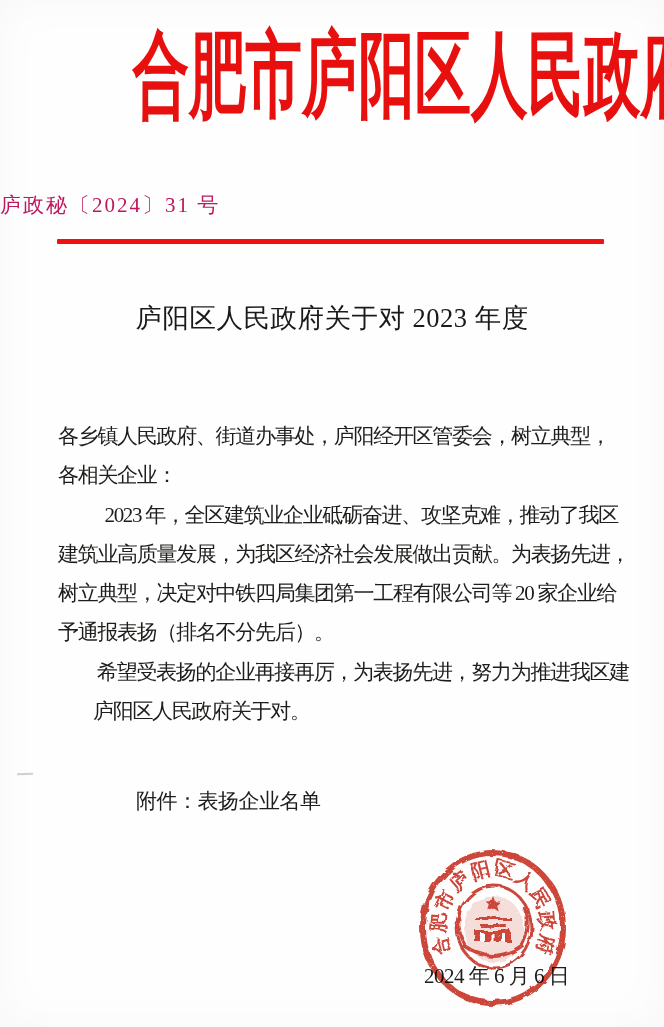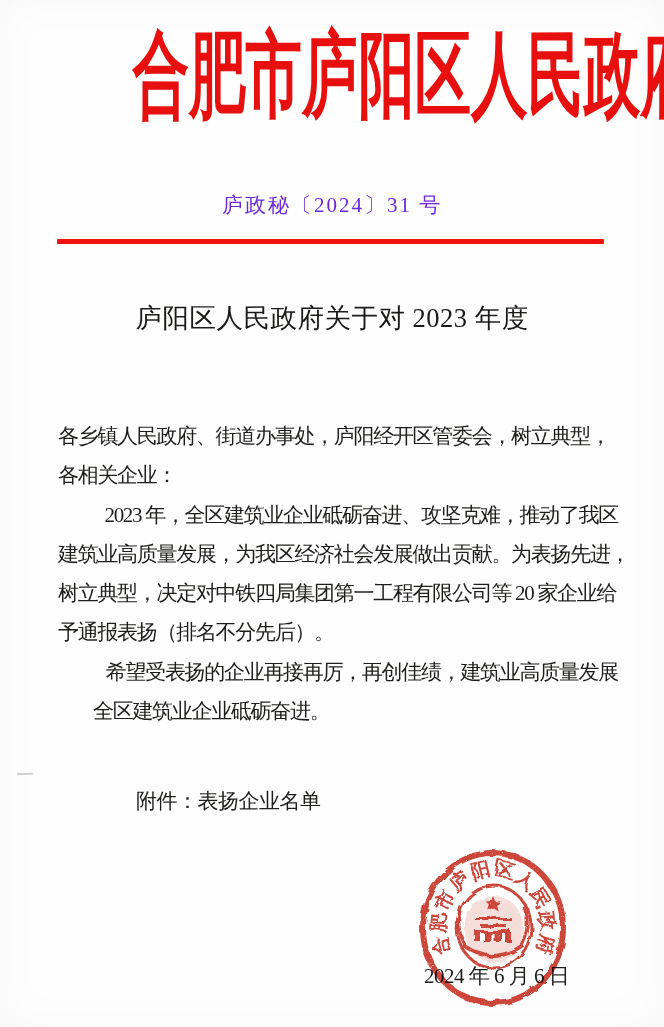--- a/index.html
+++ b/index.html
@@ -14,23 +14,23 @@
   .header-title{
     position:absolute;top:26px;left:0;width:664px;
     text-align:center;white-space:nowrap;
     font-size:94px;font-weight:bold;line-height:1.05;
     color:#e8100e;
     transform:scaleX(0.60);
     transform-origin:50% 0;
   }
   .doc-number{
     position:absolute;top:191px;left:0;width:664px;
-    text-align:center;
+    text-align:left;
     font-size:21px;letter-spacing:2px;
-    color:#6d28d9;
+    color:#be185d;
   }
   .red-line{
     position:absolute;top:239px;left:57px;width:547px;height:5px;
     background:#f01210;border-radius:1px;
   }
   .doc-title{
     position:absolute;top:301px;left:0;width:664px;
     text-align:center;
     font-size:26.5px;font-weight:normal;line-height:34px;
     color:#1a1a18;letter-spacing:0.5px;
@@ -80,22 +80,22 @@
     <div>庐阳区人民政府关于对 2023 年度</div>
   </div>
 
   <div class="body-text">
     <div>各乡镇人民政府、街道办事处，庐阳经开区管委会，树立典型，</div>
     <div>各相关企业：</div>
     <div class="ind-2">2023 年，全区建筑业企业砥砺奋进、攻坚克难，推动了我区</div>
     <div>建筑业高质量发展，为我区经济社会发展做出贡献。为表扬先进，</div>
     <div>树立典型，决定对中铁四局集团第一工程有限公司等 20 家企业给</div>
     <div>予通报表扬（排名不分先后）。</div>
-    <div class="ind-2">希望受表扬的企业再接再厉，再创佳绩，建筑业高质量发展</div>
-    <div class="ind-skew">全区建筑业企业砥砺奋进。</div>
+    <div class="ind-2">希望受表扬的企业再接再厉，为表扬先进，努力为推进我区建</div>
+    <div class="ind-skew">庐阳区人民政府关于对。</div>
   </div>
 
   <div class="attachment">附件：表扬企业名单</div>
 
   <div class="issue-date">2024 年 6 月 6 日</div>
 
   <svg class="seal" viewBox="0 0 153 163" xmlns="http://www.w3.org/2000/svg">
     <defs>
       <filter id="stampfx" x="-12%" y="-12%" width="124%" height="124%">
         <feTurbulence type="fractalNoise" baseFrequency="0.09" numOctaves="2" seed="5" result="warp"></feTurbulence>

